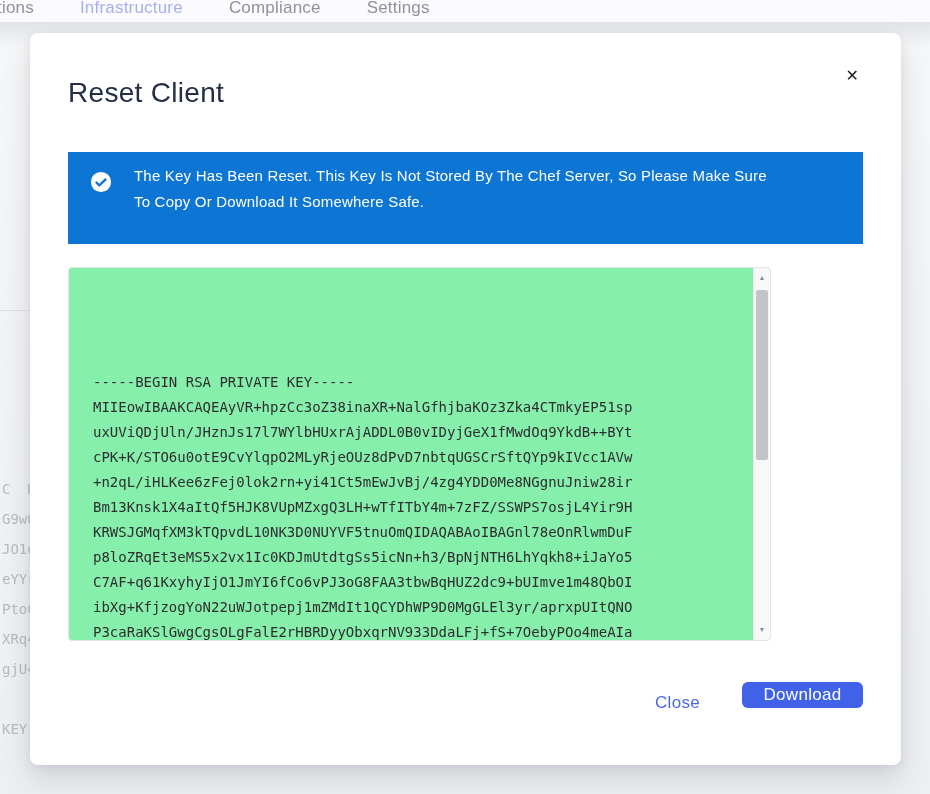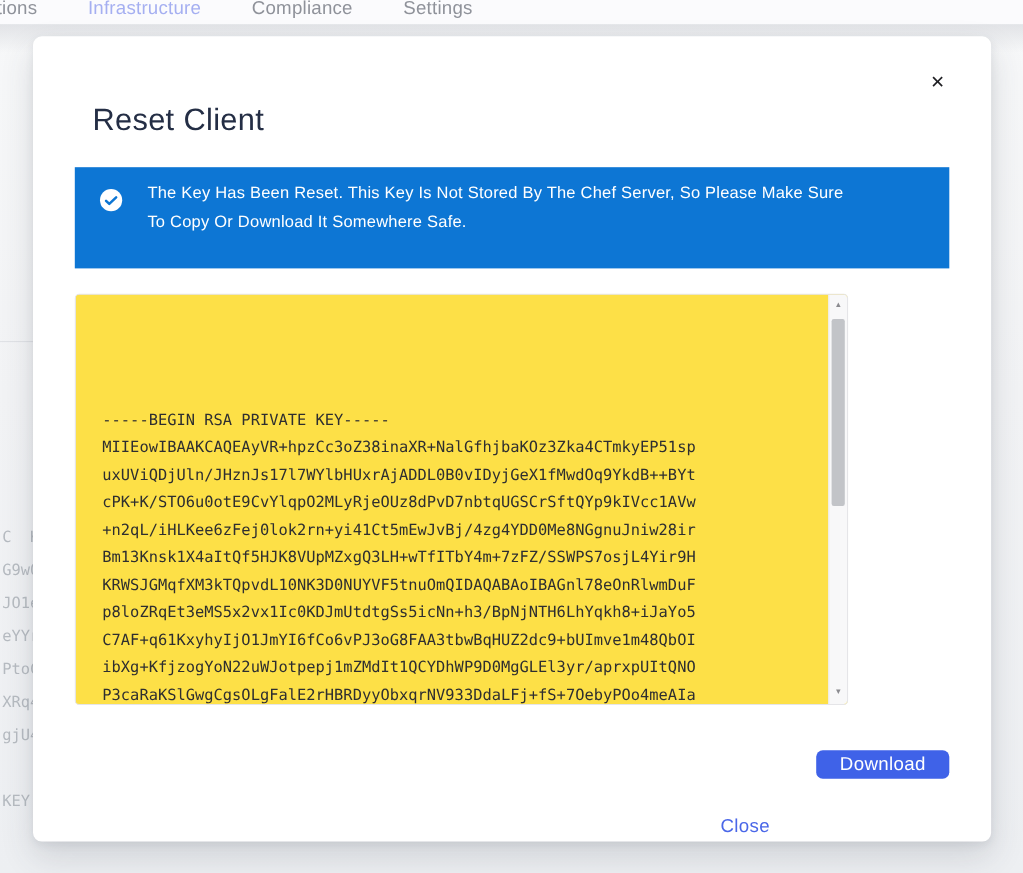--- a/index.html
+++ b/index.html
@@ -27,34 +27,34 @@
                  cursor:pointer; line-height:16px; }
   .modal-title { position:absolute; left:38px; top:44px; font-size:28px; font-weight:500;
                  color:#242e45; letter-spacing:.3px; }
 
   .banner { position:absolute; left:38px; top:119px; width:795px; height:92px; background:#0d76d4; }
   .banner-icon { position:absolute; left:22px; top:19px; width:22px; height:22px; }
   .banner-text { position:absolute; left:66px; top:11px; width:648px; color:#fff;
                  font-size:15px; line-height:26px; letter-spacing:.2px; }
 
   .key-box { position:absolute; left:38px; top:234px; width:703px; height:374px; box-sizing:border-box;
-             border:1px solid #e5e5e8; border-radius:4px; background:#fde047; overflow:hidden; }
+             border:1px solid #e5e5e8; border-radius:4px; background:#86efac; overflow:hidden; }
   .key-lines { position:absolute; left:24px; top:27px; font-family:"DejaVu Sans Mono",monospace;
                font-size:14px; line-height:25px; color:#2e2e30; white-space:pre; }
   .sb { position:absolute; top:0; right:0; width:16px; height:372px; background:#f8f8f9;
         border-left:1px solid #ececee; }
   .sb-arrow { position:absolute; left:0; width:16px; text-align:center; color:#8b8b90;
               font-size:7px; line-height:10px; cursor:pointer; }
   .sb-up { top:5px; }
   .sb-down { bottom:5px; }
   .sb-thumb { position:absolute; top:22px; left:2px; width:12px; height:170px;
               background:#c2c4c8; border-radius:2px; cursor:grab; }
 
   .close-link { position:absolute; left:625px; top:660px; font-size:17px; color:#4a67e8;
-                letter-spacing:.3px; cursor:pointer;margin-top:48px; }
+                letter-spacing:.3px; cursor:pointer; }
   .download-btn { position:absolute; left:712px; top:649px; width:121px; height:26px;
                   background:#3f62e8; border:none; border-radius:6px; color:#fff; font-size:17px;
                   font-family:"Liberation Sans",sans-serif; letter-spacing:.3px; cursor:pointer;
                   display:flex; align-items:center; justify-content:center; }
 </style>
 </head>
 <body>
 
 <div class="page">
 
@@ -72,21 +72,21 @@
   <div class="nav-shadow"></div>
   <div class="bg-divider"></div>
   <div class="bg-fragments">
     
   <div>C  K</div><div>G9w0</div><div>JO1e</div><div>eYYr</div><div>PtoC</div><div>XRq4</div><div>gjU4</div><div>&nbsp;</div><div>KEY</div></div>
 
   <div class="modal">
 
     <span class="modal-close">✕</span>
 
-    <h1 class="modal-title" style="margin:16px">Reset Client</h1>
+    <h1 class="modal-title" style="margin:0">Reset Client</h1>
 
     <div class="banner">
       <span class="banner-icon">
         <svg width="22" height="22" viewBox="0 0 24 24">
           <circle cx="12" cy="12" r="11" fill="#ffffff"></circle>
           <path d="M7 12.6l3.2 3.1L17 9.2" fill="none" stroke="#0d76d4" stroke-width="2.5" stroke-linecap="round" stroke-linejoin="round"></path>
         </svg>
       </span>
       <div class="banner-text">The Key Has Been Reset. This Key Is Not Stored By The Chef Server, So Please Make Sure To Copy Or Download It Somewhere Safe.</div>
     </div>

